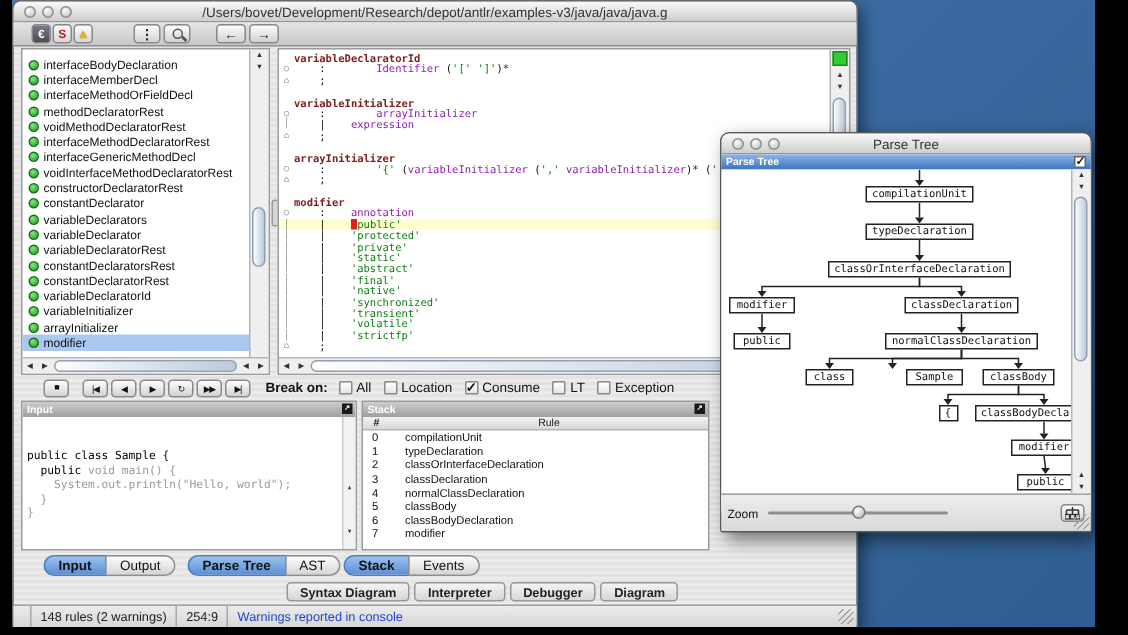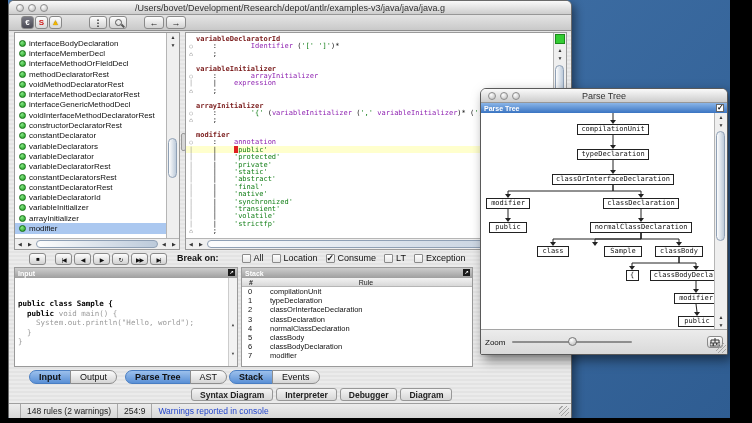--- a/index.html
+++ b/index.html
@@ -64,36 +64,36 @@
   .tk-def{color:#7d2020;font-weight:bold}
   .tk-ref{color:#8d1fb0}
   .tk-lit{color:#0f7d14}
   .tk-cur{background:#e02020;color:#e02020}
   .health{position:absolute;right:1px;top:1px;width:10px;height:10px;background:#33cc33;border:1px solid #1a8a1a}
   
   .debugbar{left:0;top:250px;width:100%;height:16px}
   .dbtn{position:absolute;top:2px;width:17px;height:12px;border:1px solid #8a8a8a;border-radius:3px;
     background:linear-gradient(#fdfdfd,#d2d2d2);display:flex;align-items:center;justify-content:center;
     font-size:6px;color:#111;letter-spacing:-1px}
-  .breakon{position:absolute;left:168px;top:2px;display:flex;align-items:center;gap:23px;font-size:9px;color:#111}
+  .breakon{position:absolute;left:168px;top:2px;display:flex;align-items:center;gap:7px;font-size:9px;color:#111}
   .bo-label{font-weight:bold}
   .chk-wrap{display:flex;align-items:center;gap:3px}
   .check{position:relative;width:9px;height:9px;border:1px solid #8a8a8a;border-radius:1px;
     background:linear-gradient(#fff,#e6e6e6);font-size:9px;font-weight:bold;line-height:7px;color:#111;text-align:center}
   
   .panels{left:0;top:266px;width:100%;height:100px}
   .panel{position:absolute;top:0;height:100px;background:#fff;border:1px solid #9a9a9a;
     display:flex;flex-direction:column;overflow:hidden}
   .panel-hd{height:10px;flex:none;background:linear-gradient(#cdcdcd,#9f9f9f);color:#fff;
     font-size:7px;font-weight:bold;display:flex;align-items:center;padding-left:3px;position:relative}
   .detach{position:absolute;right:2px;top:1px;width:7px;height:7px;background:#1a1a1a;color:#fff;
     font-size:5px;line-height:7px;text-align:center}
   .input-body{flex:1;padding:2px 3px;font:7.5px "DejaVu Sans Mono",monospace;line-height:9.5px;
     white-space:pre;position:relative}
-  .ic-b{color:#000;font-weight:bold}
+  .ic-b{color:#000;font-weight:normal}
   .ic-g{color:#9a9a9a}
   .in-scroll{position:absolute;right:0;top:0;bottom:0;width:9px;border-left:1px solid #ccc;background:#f2f2f2}
   .in-scroll span{display:block;font-size:4px;text-align:center;color:#444}
   .in-arrows{position:absolute;bottom:0;left:0;width:100%}
   .stack-colhd{height:9px;flex:none;background:linear-gradient(#f2f2f2,#d8d8d8);
     border-bottom:1px solid #b5b5b5;display:flex;align-items:center;font-size:7px;color:#222}
   .stack-colhd .c1{width:18px;text-align:center;font-weight:bold}
   .stack-colhd .c2{flex:1;text-align:center}
   .st-row{display:flex;align-items:center;height:9.2px;font-size:7.5px;color:#111}
   .st-num{width:16px;padding-left:6px;flex:none}

